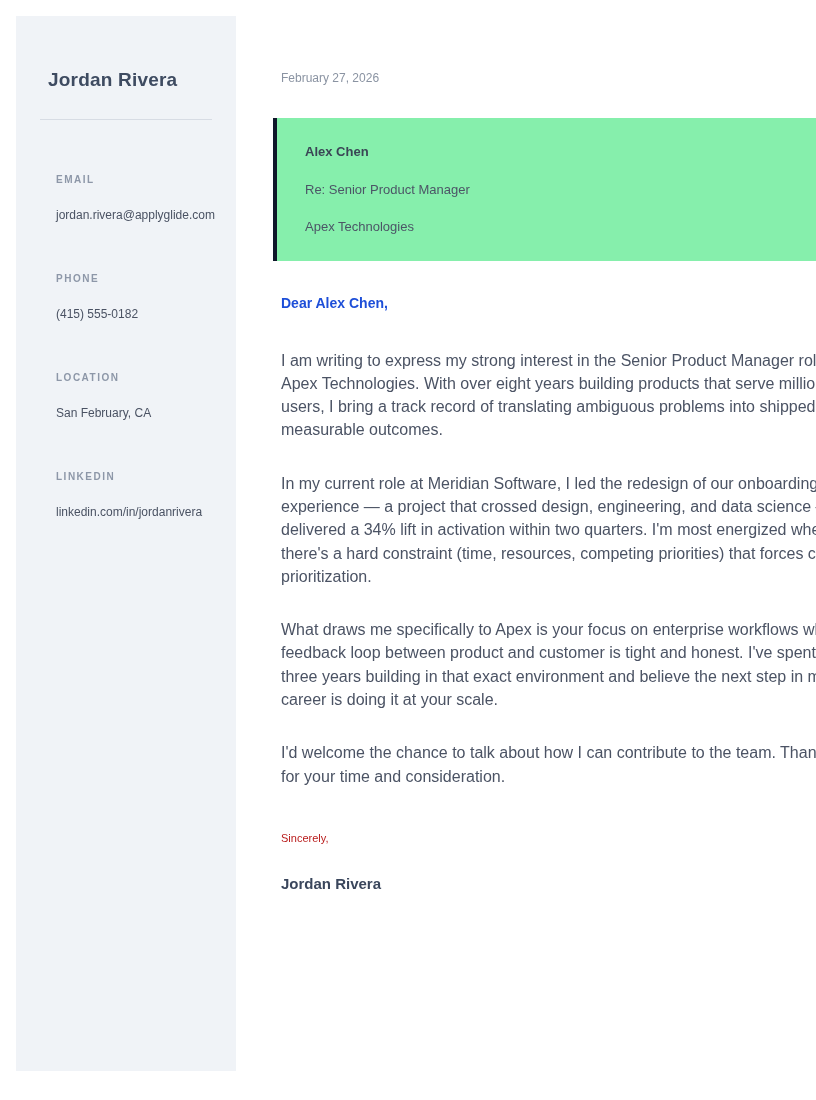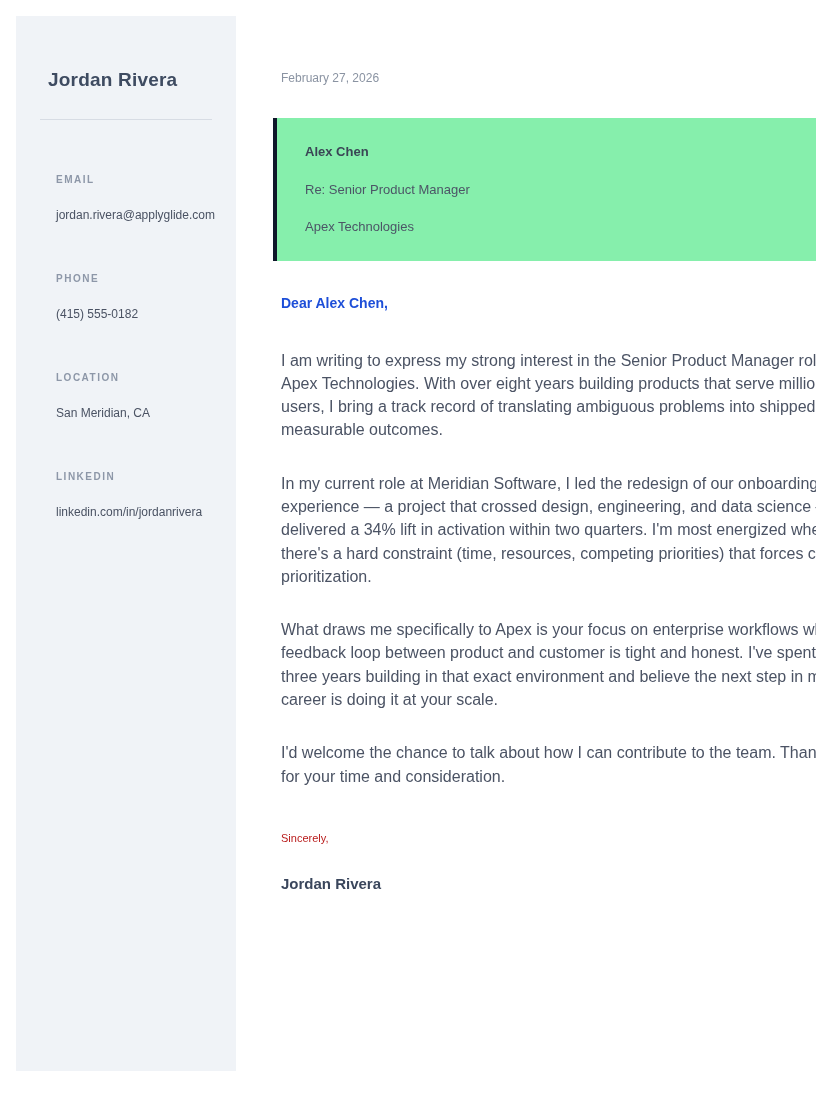--- a/index.html
+++ b/index.html
@@ -117,21 +117,21 @@
       <div class="contact-value">jordan.rivera@applyglide.com</div>
     </div>
 
     <div class="contact-group">
       <div class="contact-label">PHONE</div>
       <div class="contact-value">(415) 555-0182</div>
     </div>
 
     <div class="contact-group">
       <div class="contact-label">LOCATION</div>
-      <div class="contact-value">San Meridian, CA</div>
+      <div class="contact-value">San February, CA</div>
     </div>
 
     <div class="contact-group">
       <div class="contact-label">LINKEDIN</div>
       <div class="contact-value">linkedin.com/in/jordanrivera</div>
     </div>
   </aside>
 
   <main class="main">
     <div class="letter-date">February 27, 2026</div>

